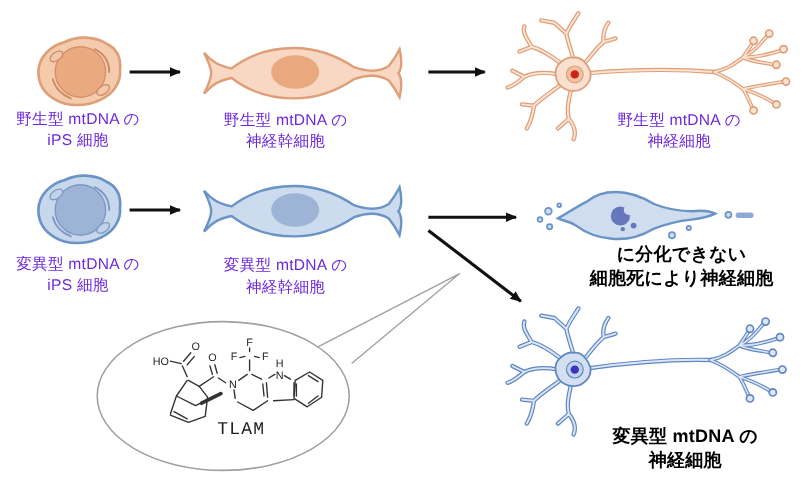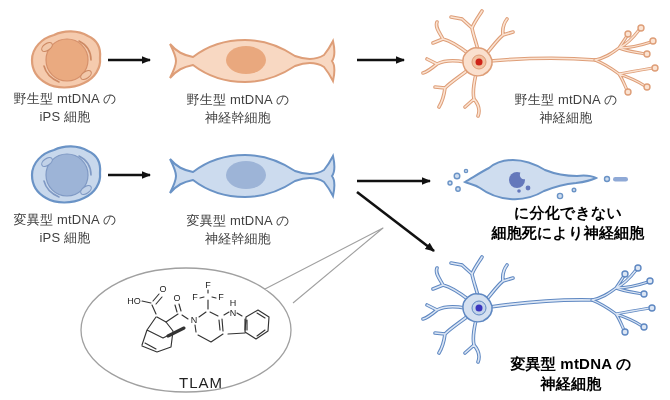--- a/index.html
+++ b/index.html
@@ -3,21 +3,21 @@
 <meta charset="utf-8">
 <style>
   html,body{margin:0;padding:0;}
   body{
     width:670px;height:400px;position:relative;background:#ffffff;overflow:hidden;
     font-family:"Liberation Sans","DejaVu Sans",sans-serif;
   }
   #stage{position:absolute;left:0;top:0;width:670px;height:400px;}
   .lbl{
     position:absolute;text-align:center;font-size:13px;line-height:1.42;
-    color:#404040;letter-spacing:0.2px;white-space:nowrap;
+    color:#6d28d9;letter-spacing:0.2px;white-space:nowrap;
   }
   .lbl.bold{font-size:15px;font-weight:700;line-height:1.32;color:#000;}
   .lbl.tlam{font-size:15px;letter-spacing:1px;color:#222;}
 </style>
 </head>
 <body>
 
 <svg id="stage" viewBox="0 0 670 400" xmlns="http://www.w3.org/2000/svg">
   <defs>
     <marker id="ah" markerWidth="11" markerHeight="9" refX="8.5" refY="4" orient="auto" markerUnits="userSpaceOnUse">
@@ -187,15 +187,15 @@
 <div class="lbl bold" style="left:484px;top:203px;width:168px;">
   <div>に分化できない</div>
   <div>細胞死により神経細胞</div>
 </div>
 
 <div class="lbl bold" style="left:502px;top:354px;width:138px;">
   <div>変異型 mtDNA の</div>
   <div>神経細胞</div>
 </div>
 
-<div class="lbl tlam" style="left:146px;top:372px;width:110px;">
+<div class="lbl tlam" style="left:146px;top:348px;width:110px;font-family:Liberation Mono, monospace;">
   <div>TLAM</div>
 </div>
 
 </body></html>

